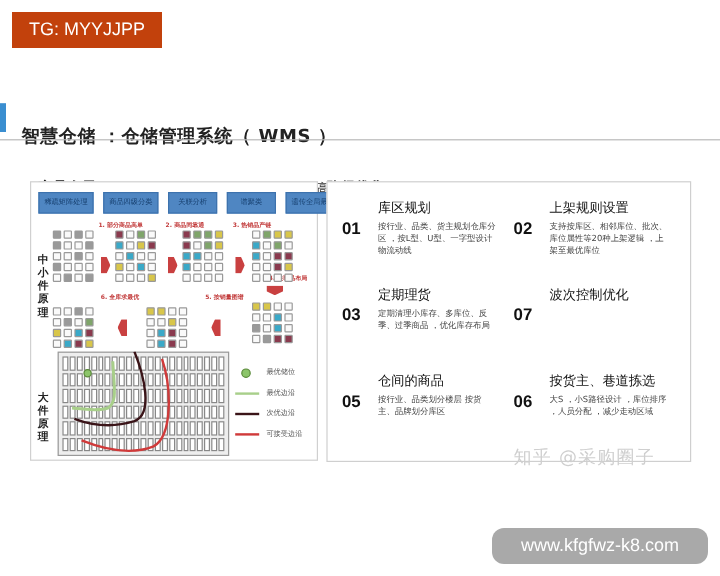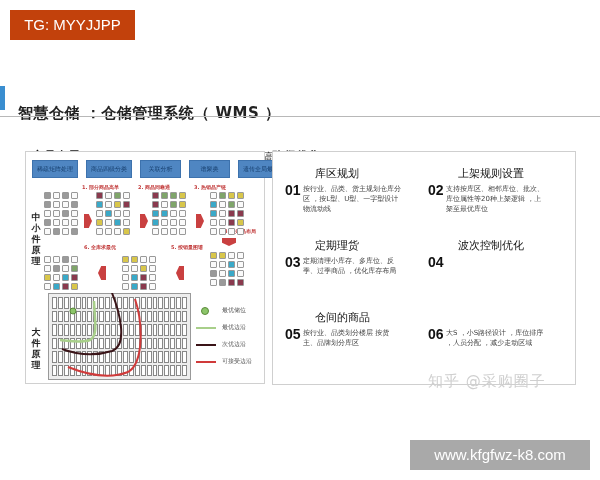--- a/index.html
+++ b/index.html
@@ -64,27 +64,28 @@
   .legend-swatch { width: 20px; height: 2px; margin-right: 6px; }
   .legend-dot { width: 6px; height: 6px; border-radius: 50%; background: #8cc56a; border: 1px solid #5a8a3a; margin: 0 13px 0 5px; }
 
   .right-panel {
     position: absolute; left: 272px; top: 151px; width: 304px; height: 234px;
     border: 1px solid #cfcfcf; box-sizing: border-box; background: #fff;
   }
   .item { position: absolute; width: 140px; height: 65px; }
   .item-num { position: absolute; left: 0; top: 24px; font-size: 14px; font-weight: bold; color: #111; font-family: "Liberation Sans", sans-serif; }
   .item-title { position: absolute; left: 30px; top: 8px; font-size: 11px; font-weight: normal; color: #111; white-space: nowrap; }
-  .item-desc { position: absolute; left: 18px; top: 26px; width: 100px; font-size: 7px; color: #444; line-height: 10px; }
+  .item-desc { position: absolute; left: 30px; top: 26px; width: 100px; font-size: 7px; color: #444; line-height: 10px; }
 
   .watermark { position: absolute; left: 428px; top: 372px; font-size: 15px; color: #cfcfcf; letter-spacing: 1px; }
   .url-badge {
     position: absolute; left: 410px; top: 440px; width: 180px; height: 30px;
     background: #a9a9a9; color: #fff; font-size: 15px; line-height: 30px; text-align: center;
     font-family: "Liberation Sans", sans-serif;
+    border-radius: 10px;
   }
 </style>
 </head>
 <body>
 
 <div class="tg-badge">TG: MYYJJPP</div>
 
 <div class="title-bar">
   <div class="title-accent"></div>
   <div class="title-text">智慧仓储 ：仓储管理系统（ WMS ）</div>
@@ -444,28 +445,29 @@
     <div class="item-num">02</div>
     <div class="item-title">上架规则设置</div>
     <div class="item-desc">支持按库区、相邻库位、批次、库位属性等20种上架逻辑 ，上架至最优库位</div>
   </div>
   <div class="item" style="left:12px; top:78px;">
     <div class="item-num">03</div>
     <div class="item-title">定期理货</div>
     <div class="item-desc">定期清理小库存、多库位、反季、过季商品 ，优化库存布局</div>
   </div>
   <div class="item" style="left:155px; top:78px;">
-    <div class="item-num">04</div>
+    <div class="item-num">07</div>
     <div class="item-title">波次控制优化</div>
   </div>
   <div class="item" style="left:12px; top:150px;">
     <div class="item-num">05</div>
     <div class="item-title">仓间的商品</div>
     <div class="item-desc">按行业、品类划分楼层 按货主、品牌划分库区</div>
   </div>
   <div class="item" style="left:155px; top:150px;">
     <div class="item-num">06</div>
+    <div class="item-title">按货主、巷道拣选</div>
     <div class="item-desc">大S ，小S路径设计 ，库位排序 ，人员分配 ，减少走动区域</div>
   </div>
 </div>
 
 <div class="watermark">知乎 @采购圈子</div>
 <div class="url-badge">www.kfgfwz-k8.com</div>
 
 </body></html>

